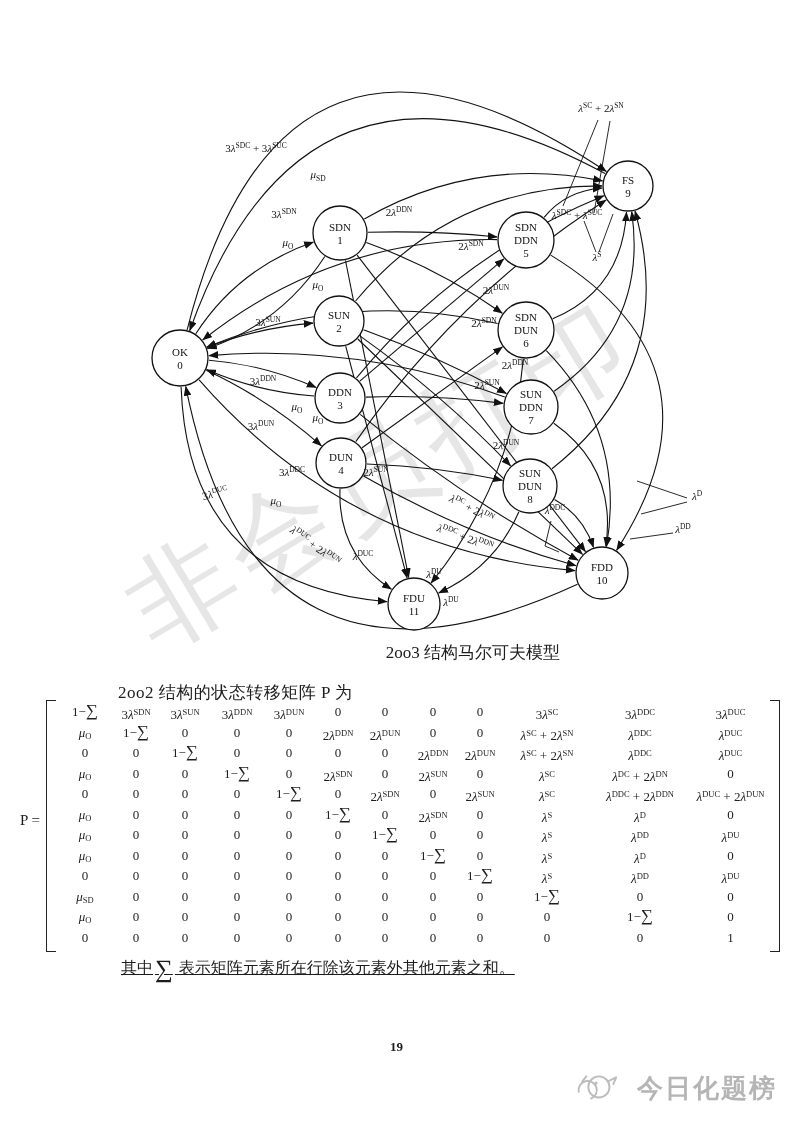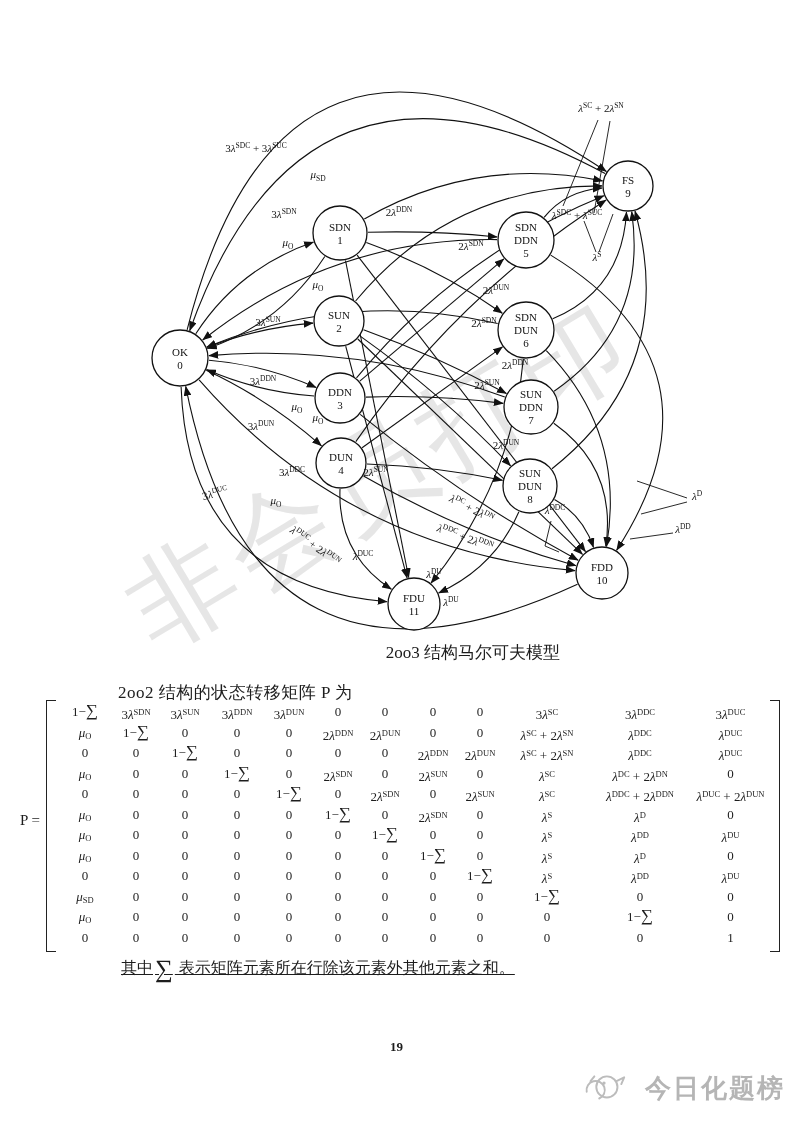--- a/index.html
+++ b/index.html
@@ -18,21 +18,21 @@
   .bracket.r{left:770px;border-right:1.6px solid #222;border-top:1.6px solid #222;border-bottom:1.6px solid #222;}
   .matrix{position:absolute;left:57px;top:702px;display:grid;grid-auto-rows:20.5px;z-index:2;}
   .matrix .cell{font-size:13px;text-align:center;line-height:20.5px;white-space:nowrap;}
   .matrix .cell i, .note i{font-family:"Liberation Serif",serif;}
   .matrix sup{font-size:8.5px;vertical-align:4px;letter-spacing:0;}
   .matrix sub{font-size:8.5px;vertical-align:-2px;}
   .sig{font-size:17px;line-height:1;}
   .note{position:absolute;left:121px;top:951px;font-size:16px;z-index:2;text-decoration:underline;}
   .note .bigsig{font-size:25px;position:relative;top:4px;margin:0 2px;}
   .pagenum{position:absolute;left:0;top:1039px;width:100%;text-align:center;font-size:13px;z-index:2;font-weight:bold;}
-  .brand{position:absolute;right:8px;top:1068px;display:flex;align-items:center;gap:16px;z-index:2;}
+  .brand{position:absolute;right:16px;top:1068px;display:flex;align-items:center;gap:16px;z-index:2;}
   .brand .brand-text{font-size:26px;font-weight:700;color:#b5b5b5;letter-spacing:2px;
         font-family:"Liberation Serif",serif;}
 </style>
 </head>
 <body>
 
 <div class="page">
 
   <div class="watermark">非会员打印</div>
 

